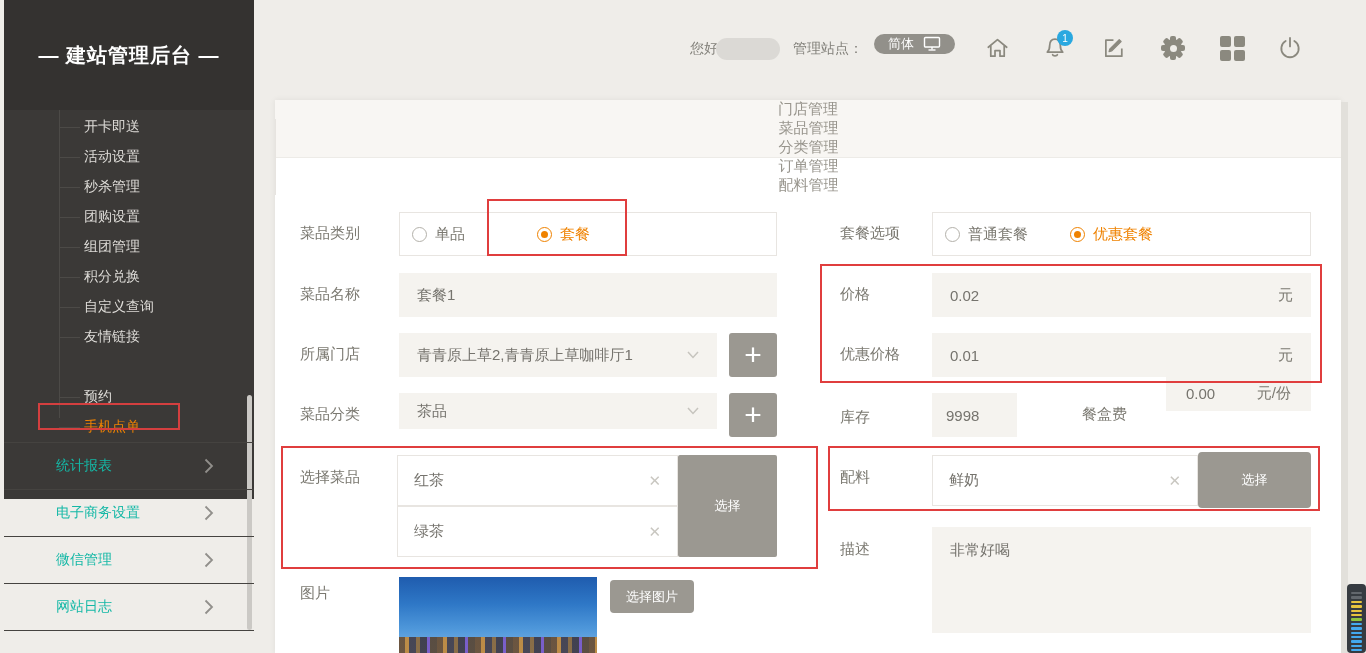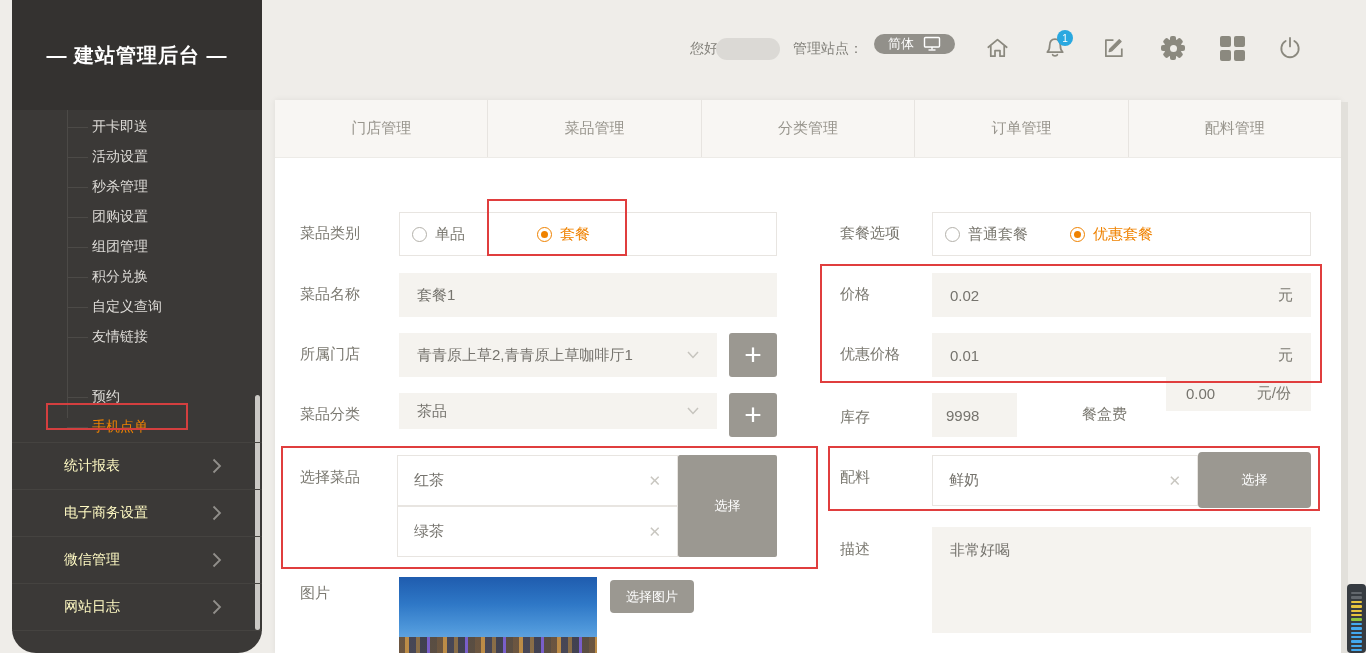--- a/index.html
+++ b/index.html
@@ -1,38 +1,38 @@
 <!DOCTYPE html>
 <html><head>
 <meta charset="utf-8">
 <style>
   * { margin:0; padding:0; box-sizing:border-box; }
   html,body { width:1366px; height:653px; overflow:hidden; }
   body { font-family:"Liberation Sans","DejaVu Sans",sans-serif; background:#efede9; position:relative; }
   #stage { position:absolute; inset:0; width:1366px; height:653px; }
 
   
-  .sidebar { position:absolute; left:12px; top:0; width:250px; height:653px; background:#3b3937;border-radius:24px; }
+  .sidebar { position:absolute; left:4px; top:0; width:250px; height:499px; background:#3b3937; }
   .logo { position:absolute; left:0; top:0; width:250px; height:110px; background:#343230;
           display:flex; align-items:center; justify-content:center; color:#fff;
           font-size:20px; font-weight:bold; letter-spacing:1px; }
   .tree { position:absolute; left:0; top:110px; width:250px; height:327px; }
   .tree-line { position:absolute; left:55px; top:0; width:1px; height:308px; background:#4c4a47; }
   .tree-item { position:absolute; left:0; width:250px; height:22px; display:flex; align-items:center; cursor:pointer; }
   .tree-item .tick { position:absolute; left:55px; top:11px; width:21px; height:1px; background:#4c4a47; }
   .tree-item .t { position:absolute; left:80px; font-size:14px; color:#dedcd8; white-space:nowrap; }
   .tree-item.active .t { color:#ef8200; }
   .active-box { position:absolute; left:34px; top:403px; width:142px; height:27px;
                 border:2px solid #d43f3f; pointer-events:none; }
   .side-scroll { position:absolute; left:243px; top:395px; width:5px; height:235px;
                  background:#cbc9c5; border-radius:3px; }
   .sections { position:absolute; left:0; top:442px; width:250px; border-top:1px solid #454340; }
   .section-row { position:relative; width:250px; height:47px; border-bottom:1px solid #454340;
                  display:flex; align-items:center; cursor:pointer; }
-  .section-row .s { margin-left:52px; font-size:14px; color:#fef9c3;text-align:center; }
+  .section-row .s { margin-left:52px; font-size:14px; color:#14b8a6;text-align:center; }
   .section-row svg { position:absolute; right:40px; }
 
   
   .header { position:absolute; left:250px; top:0; width:1116px; height:100px; }
   .greet { position:absolute; left:440px; top:40px; font-size:14px; color:#82807a; }
   .redacted { position:absolute; left:466px; top:38px; width:64px; height:22px;
               background:#dbd9d5; border-radius:11px; filter:blur(0.4px); }
   .site-label { position:absolute; left:543px; top:40px; font-size:14px; color:#82807a; }
   .lang-pill { position:absolute; left:624px; top:34px; height:20px; padding:0 14px;
                background:#92908a; border-radius:14px; display:flex; align-items:center; gap:9px;
@@ -46,21 +46,21 @@
   .gear-tooth { position:absolute; left:10px; top:1px; width:6px; height:24px; background:#8b897f; border-radius:2px; }
   .gear-core { position:absolute; left:4px; top:4px; width:18px; height:18px; border-radius:50%; background:#8b897f; }
   .gear-hole { position:absolute; left:9.5px; top:9.5px; width:7px; height:7px; border-radius:50%; background:#efede9; }
   .grid-wrap { display:grid; grid-template-columns:11px 11px; grid-template-rows:11px 11px; gap:3px; }
   .grid-wrap div { background:#8b897f; border-radius:2px; }
 
   
   .panel { position:absolute; left:275px; top:100px; width:1066px; height:553px; background:#fff;
            box-shadow:0 0 6px rgba(0,0,0,.07); }
   .tabbar { position:absolute; left:0; top:0; width:1066px; height:58px; background:#f8f6f3;
-            display:flex; border-bottom:1px solid #edebe7; }
+            display:flex; border-bottom:1px solid #edebe7;flex-direction:column; }
   .tab { flex:1; display:flex; align-items:center; justify-content:center; font-size:15px;
          color:#98958d; cursor:pointer; }
   .tab + .tab { border-left:1px solid #e7e4e0; }
 
   .flabel { position:absolute; font-size:15px; color:#7b7971; white-space:nowrap; }
   .ginput { position:absolute; background:#f5f3ef; display:flex; align-items:center;
             font-size:15px; color:#75736d; padding:0 18px; }
   .ginput .unit { margin-left:auto; color:#7b7971; }
   .wbox { position:absolute; background:#fff; border:1px solid #e8e5e1; display:flex; align-items:center; }
   .radio { display:flex; align-items:center; gap:8px; cursor:pointer; font-size:15px; color:#7b7971; }

